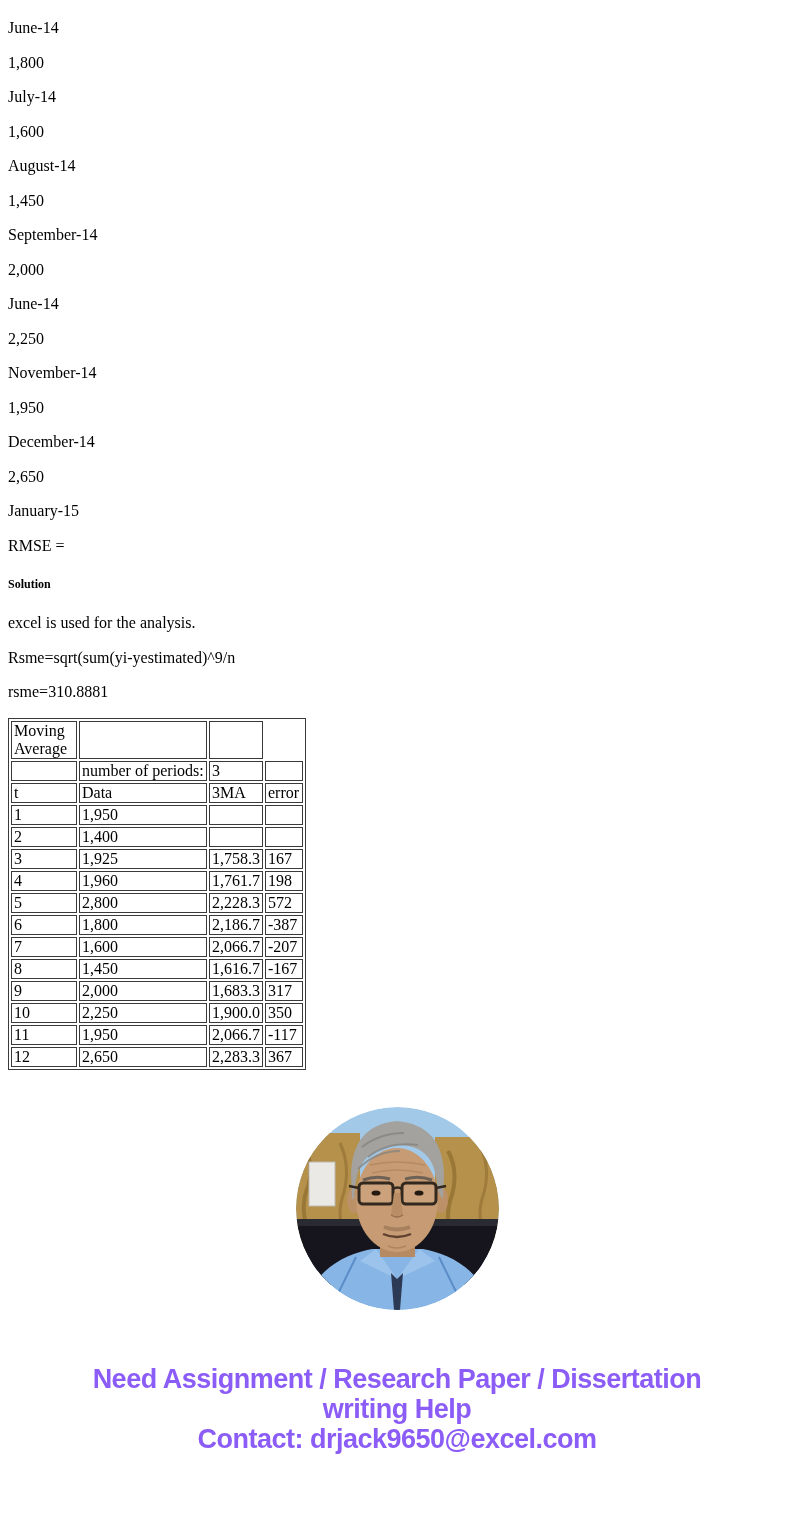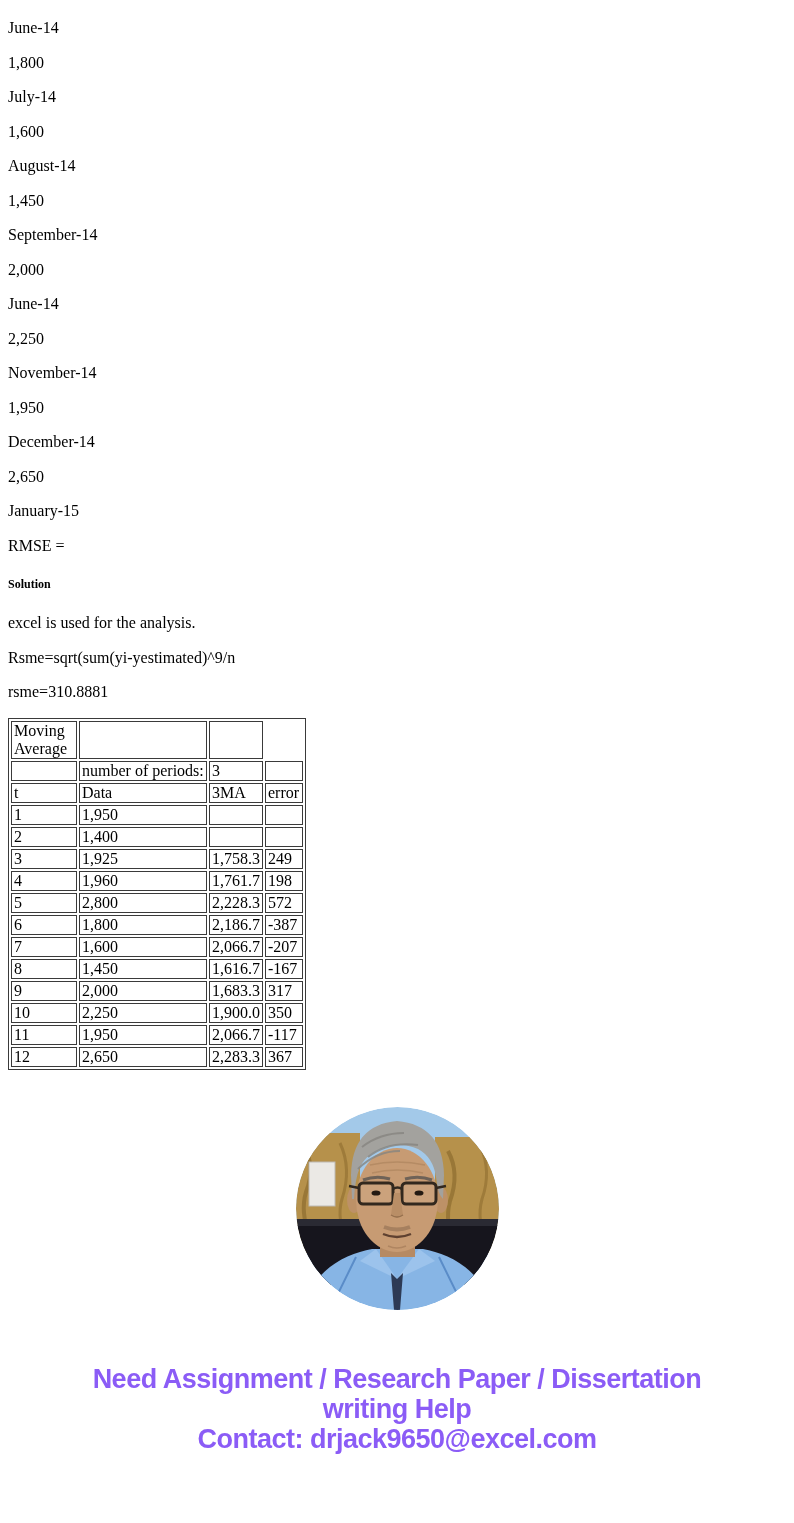--- a/index.html
+++ b/index.html
@@ -137,21 +137,21 @@
         <tr>
           <td>2</td>
           <td>1,400</td>
           <td></td>
           <td></td>
         </tr>
         <tr>
           <td>3</td>
           <td>1,925</td>
           <td>1,758.3</td>
-          <td>249</td>
+          <td>167</td>
         </tr>
         <tr>
           <td>4</td>
           <td>1,960</td>
           <td>1,761.7</td>
           <td>198</td>
         </tr>
         <tr>
           <td>5</td>
           <td>2,800</td>

